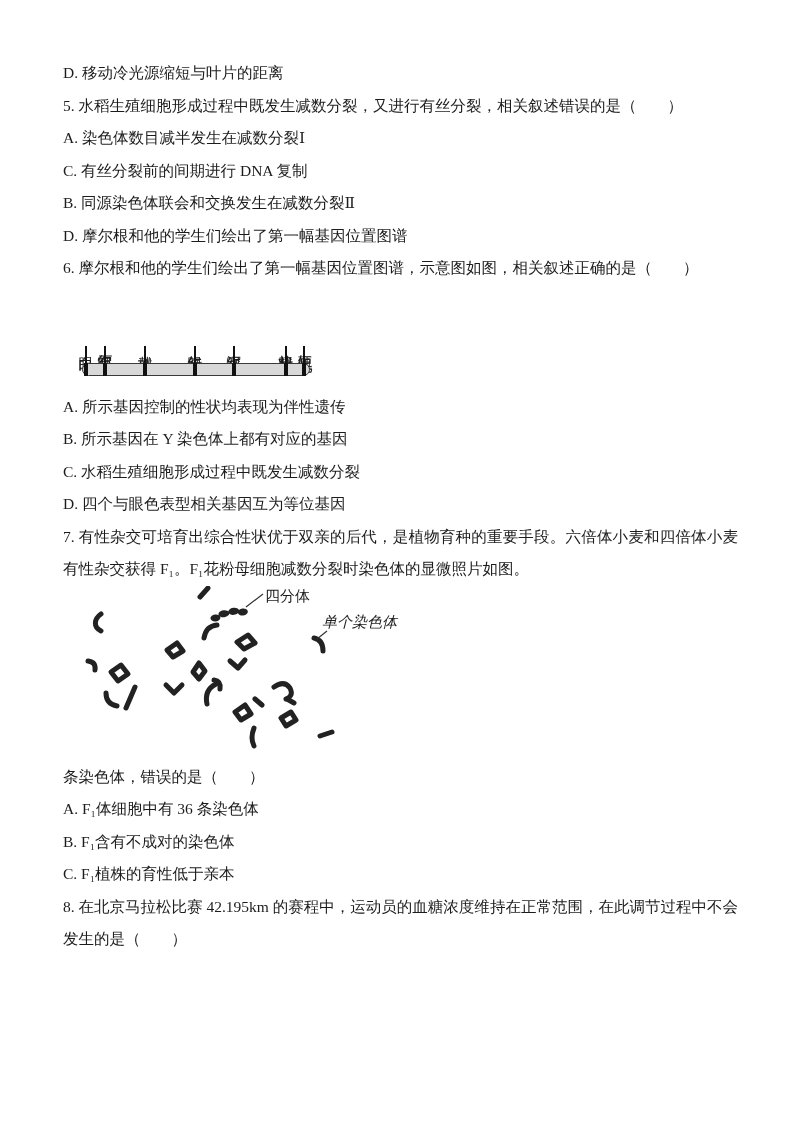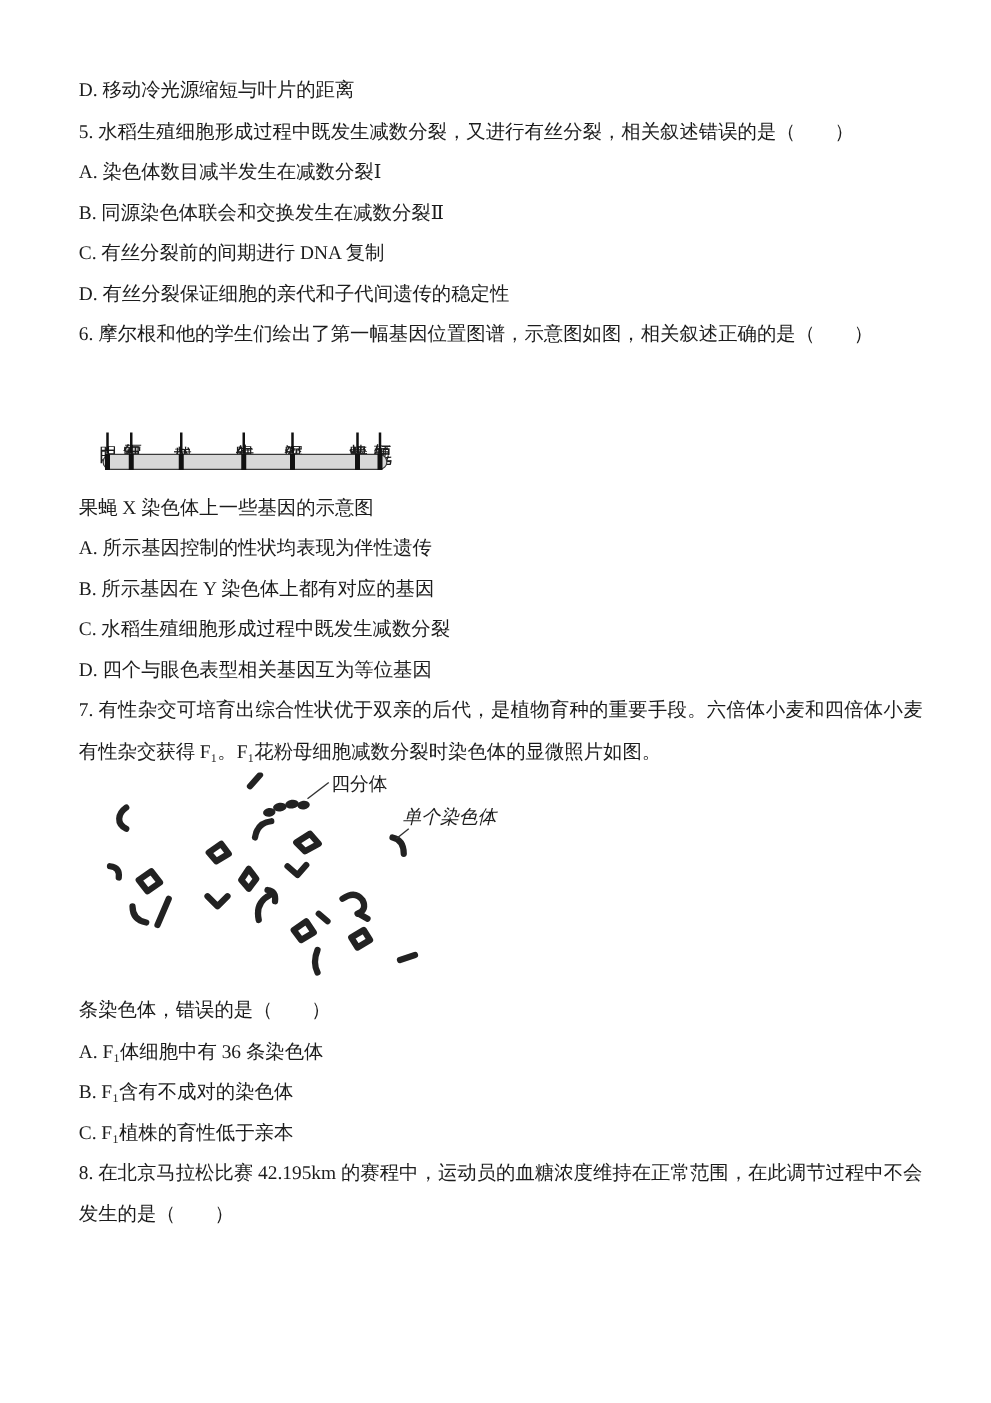--- a/index.html
+++ b/index.html
@@ -51,23 +51,23 @@
 </style>
 </head>
 <body>
 
 <div class="page">
 
   <p class="line single">D. 移动冷光源缩短与叶片的距离</p>
 
   <p class="line">5. 水稻生殖细胞形成过程中既发生减数分裂，又进行有丝分裂，相关叙述错误的是（　　）</p>
   <p class="line single">A. 染色体数目减半发生在减数分裂Ⅰ</p>
+  <p class="line single">C. 有丝分裂前的间期进行 DNA 复制</p>
   <p class="line single">B. 同源染色体联会和交换发生在减数分裂Ⅱ</p>
-  <p class="line single">C. 有丝分裂前的间期进行 DNA 复制</p>
-  <p class="line single">D. 有丝分裂保证细胞的亲代和子代间遗传的稳定性</p>
+  <p class="line single">D. 摩尔根和他的学生们绘出了第一幅基因位置图谱</p>
 
   <p class="line">6. 摩尔根和他的学生们绘出了第一幅基因位置图谱，示意图如图，相关叙述正确的是（　　）</p>
 
   <div class="diagram">
     <div class="glabel" style="left:14px">白眼</div>
     <div class="glabel" style="left:33px">红宝石眼</div>
     <div class="glabel" style="left:73px">截翅</div>
     <div class="glabel" style="left:123px">朱红眼</div>
     <div class="glabel" style="left:162px">深红眼</div>
     <div class="glabel" style="left:214px">棒状眼</div>
@@ -85,21 +85,20 @@
 
     <div class="tick" style="left:21px"></div>
     <div class="tick" style="left:40px"></div>
     <div class="tick" style="left:80px"></div>
     <div class="tick" style="left:130px"></div>
     <div class="tick" style="left:169px"></div>
     <div class="tick" style="left:221px"></div>
     <div class="tick" style="left:239px"></div>
   </div>
 
-  <p class="line single caption">果蝇 X 染色体上一些基因的示意图</p>
 
   <p class="line single">A. 所示基因控制的性状均表现为伴性遗传</p>
   <p class="line single">B. 所示基因在 Y 染色体上都有对应的基因</p>
   <p class="line single">C. 水稻生殖细胞形成过程中既发生减数分裂</p>
   <p class="line single">D. 四个与眼色表型相关基因互为等位基因</p>
 
   <p class="line">7. 有性杂交可培育出综合性状优于双亲的后代，是植物育种的重要手段。六倍体小麦和四倍体小麦有性杂交获得 F₁。F₁花粉母细胞减数分裂时染色体的显微照片如图。</p>
 
   <div class="figure">
     <svg width="345" height="168" viewBox="0 0 345 168">

